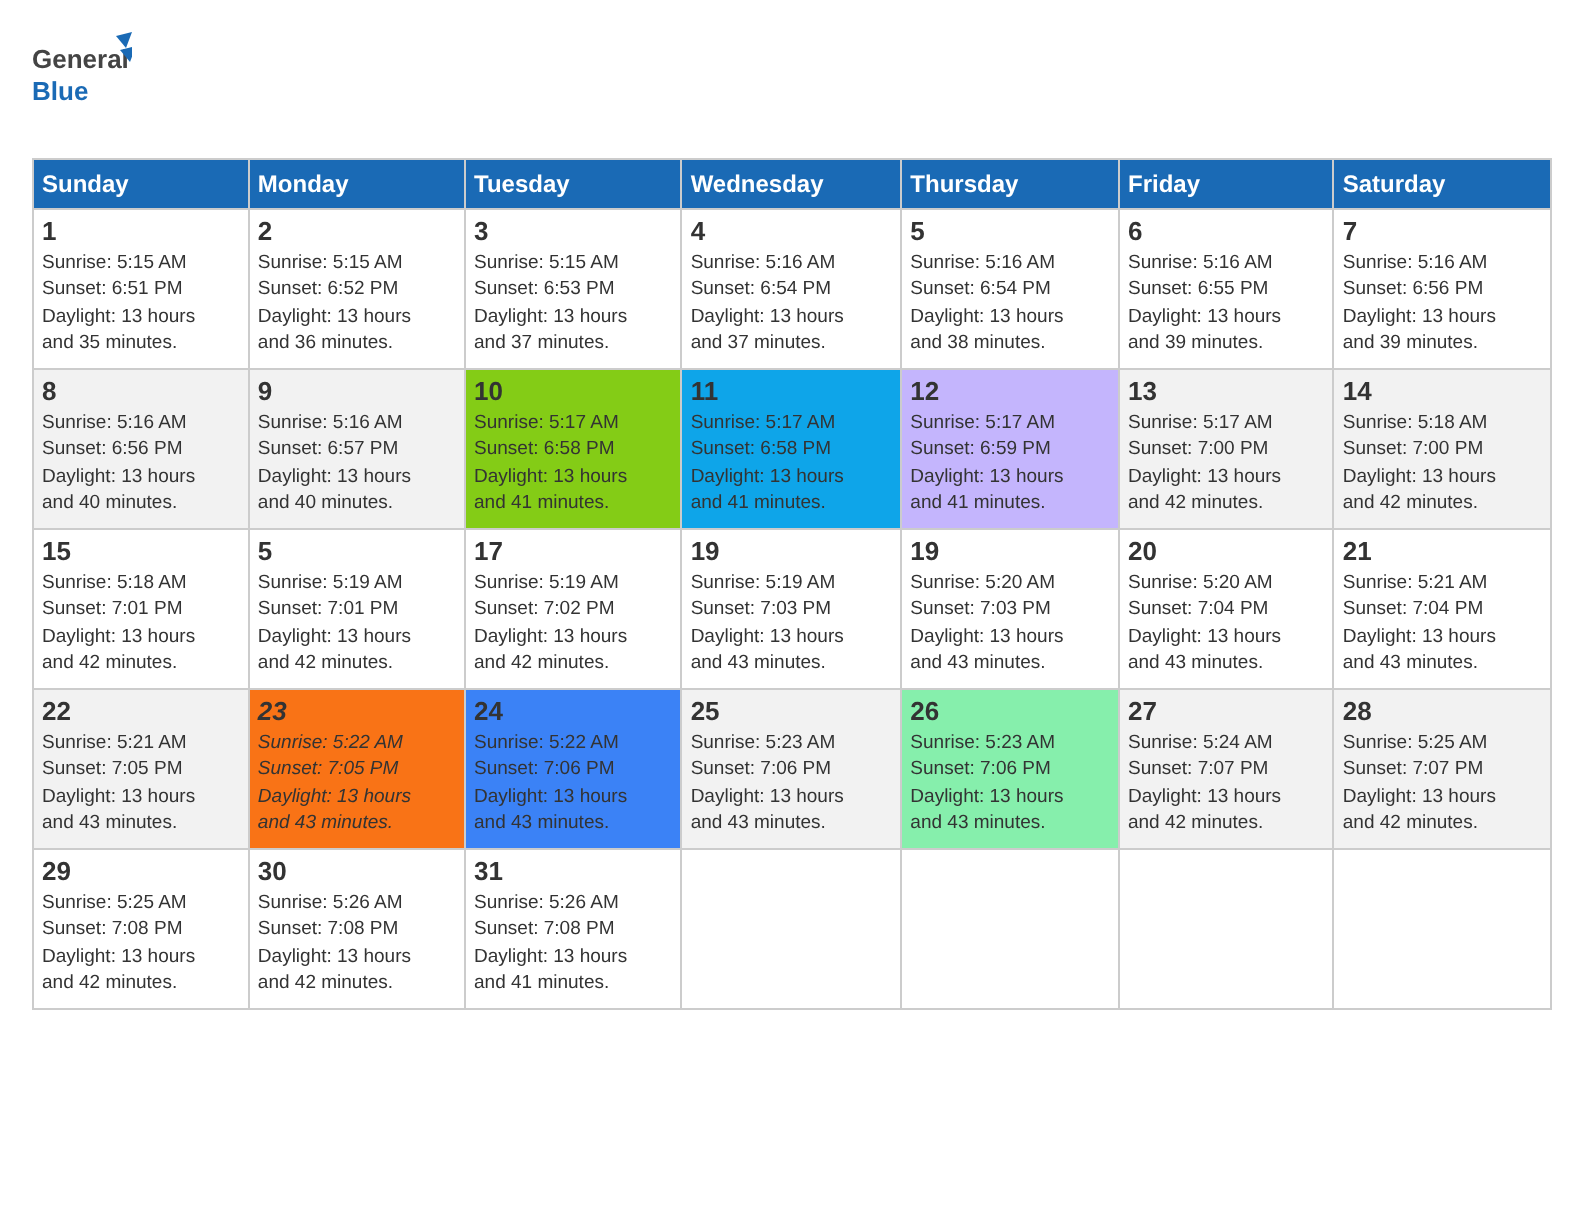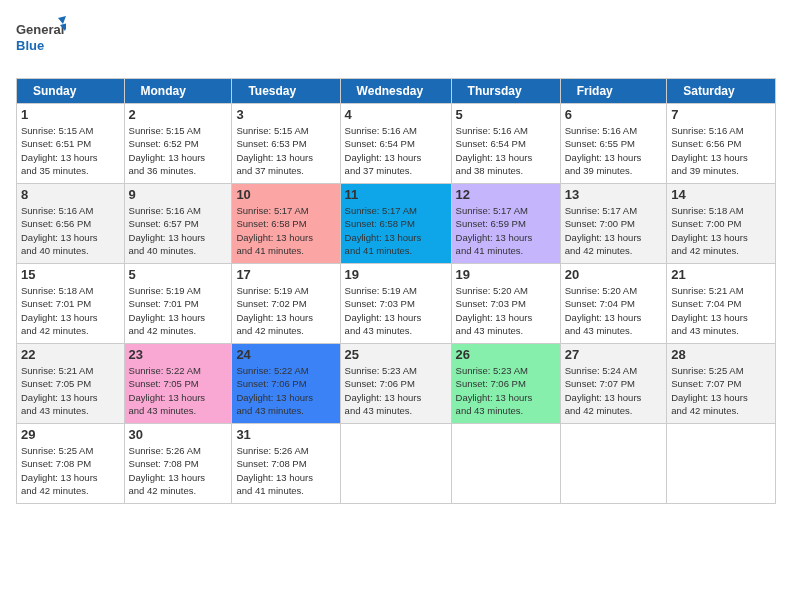--- a/index.html
+++ b/index.html
@@ -40,21 +40,21 @@
       color: #555;
     }
     .calendar {
       width: 100%;
       border-collapse: collapse;
       font-size: 10px;
     }
     .calendar th {
       background-color: #1a6ab5;
       color: #fff;
-      padding: 5px 16px;
+      padding: 5px 4px;
       text-align: left;
       font-size: 12px;
       font-weight: bold;
       border: 1px solid #ccc;
     }
     .calendar td {
       border: 1px solid #ccc;
       padding: 3px 4px;
       vertical-align: top;
       width: 113px;
@@ -147,21 +147,21 @@
         </tr>
         <tr>
           <td style="background-color: rgb(242, 242, 242);">
             <div class="day-number">8</div>
             <div class="day-info">Sunrise: 5:16 AM<br>Sunset: 6:56 PM<br>Daylight: 13 hours<br>and 40 minutes.</div>
           </td>
           <td style="background-color: rgb(242, 242, 242);">
             <div class="day-number">9</div>
             <div class="day-info">Sunrise: 5:16 AM<br>Sunset: 6:57 PM<br>Daylight: 13 hours<br>and 40 minutes.</div>
           </td>
-          <td style="background-color: #fca5a5;">
+          <td style="background-color: #84cc16;">
             <div class="day-number">10</div>
             <div class="day-info">Sunrise: 5:17 AM<br>Sunset: 6:58 PM<br>Daylight: 13 hours<br>and 41 minutes.</div>
           </td>
           <td style="background-color: #0ea5e9;">
             <div class="day-number">11</div>
             <div class="day-info">Sunrise: 5:17 AM<br>Sunset: 6:58 PM<br>Daylight: 13 hours<br>and 41 minutes.</div>
           </td>
           <td style="background-color: #c4b5fd;">
             <div class="day-number">12</div>
             <div class="day-info">Sunrise: 5:17 AM<br>Sunset: 6:59 PM<br>Daylight: 13 hours<br>and 41 minutes.</div>
@@ -203,21 +203,21 @@
           <td>
             <div class="day-number">21</div>
             <div class="day-info">Sunrise: 5:21 AM<br>Sunset: 7:04 PM<br>Daylight: 13 hours<br>and 43 minutes.</div>
           </td>
         </tr>
         <tr>
           <td style="background-color: rgb(242, 242, 242);">
             <div class="day-number">22</div>
             <div class="day-info">Sunrise: 5:21 AM<br>Sunset: 7:05 PM<br>Daylight: 13 hours<br>and 43 minutes.</div>
           </td>
-          <td style="background-color: #f9a8d4;">
+          <td style="background-color: #f97316; font-style: italic;">
             <div class="day-number">23</div>
             <div class="day-info">Sunrise: 5:22 AM<br>Sunset: 7:05 PM<br>Daylight: 13 hours<br>and 43 minutes.</div>
           </td>
           <td style="background-color: #3b82f6;">
             <div class="day-number">24</div>
             <div class="day-info">Sunrise: 5:22 AM<br>Sunset: 7:06 PM<br>Daylight: 13 hours<br>and 43 minutes.</div>
           </td>
           <td style="background-color: rgb(242, 242, 242);">
             <div class="day-number">25</div>
             <div class="day-info">Sunrise: 5:23 AM<br>Sunset: 7:06 PM<br>Daylight: 13 hours<br>and 43 minutes.</div>

